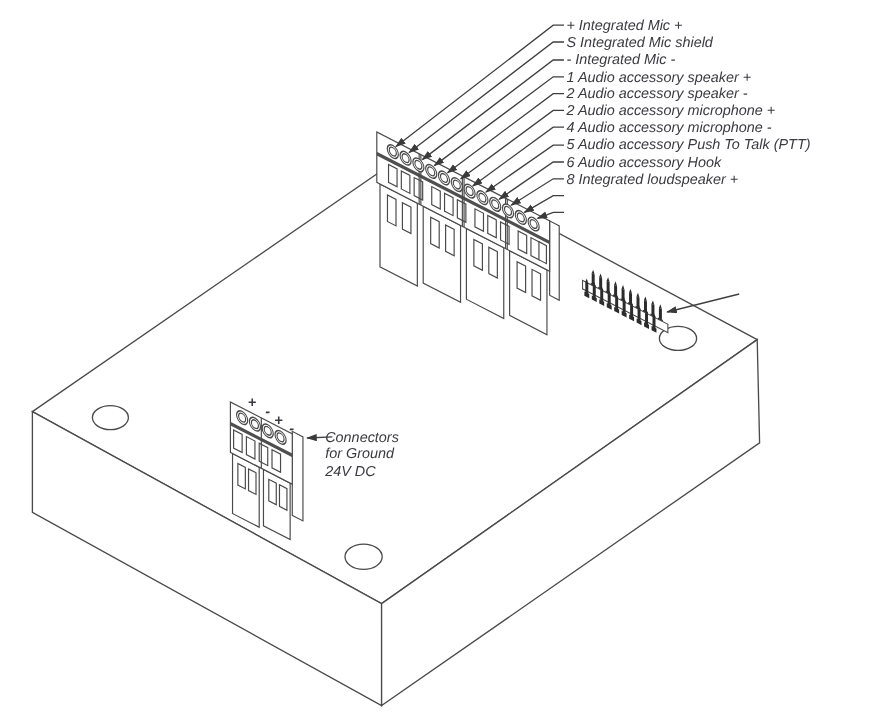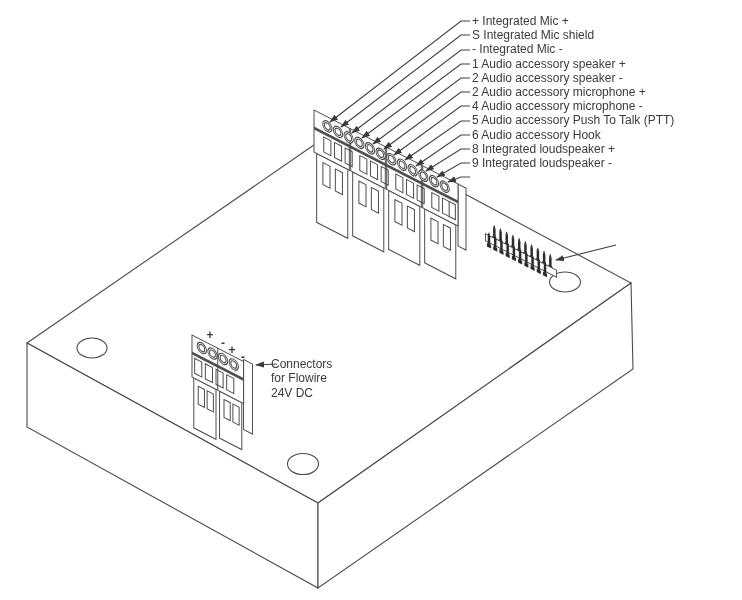--- a/index.html
+++ b/index.html
@@ -4,20 +4,21 @@
 <style>
   html, body { margin: 0; padding: 0; background: #ffffff; }
   .canvas {
     position: relative;
     width: 742px;
     height: 600px;
     background: #ffffff;
     font-family: "Liberation Sans", sans-serif;
     color: #3a3a40;
     overflow: hidden;
+    font-style: italic;
   }
   .canvas svg { position: absolute; left: 0; top: 0; }
   .label-block { position: absolute; font-size: 12px; line-height: 14.2px; white-space: nowrap; }
   .pin-labels { left: 472px; top: 14px; }
   .frontboard-callout { left: 618px; top: 239px; }
   .flowire-callout { left: 271px; top: 357px; line-height: 14.3px; }
   .polarity { position: absolute; font-size: 12px; font-weight: bold; transform: translate(-50%, -50%); }
   .p1 { left: 210px; top: 335px; }
   .m1 { left: 223px; top: 343px; }
   .p2 { left: 232px; top: 350px; }
@@ -191,27 +192,26 @@
     <div>+ Integrated Mic +</div>
     <div>S Integrated Mic shield</div>
     <div>- Integrated Mic -</div>
     <div>1 Audio accessory speaker +</div>
     <div>2 Audio accessory speaker -</div>
     <div>2 Audio accessory microphone +</div>
     <div>4 Audio accessory microphone -</div>
     <div>5 Audio accessory Push To Talk (PTT)</div>
     <div>6 Audio accessory Hook</div>
     <div>8 Integrated loudspeaker +</div>
-    <div>9 Integrated loudspeaker -</div>
   </div>
 
 
   <div class="label-block flowire-callout">
     <div>Connectors</div>
-    <div>for Flowire</div>
+    <div>for Ground</div>
     <div>24V DC</div>
   </div>
 
   <span class="polarity p1">+</span>
   <span class="polarity m1">-</span>
   <span class="polarity p2">+</span>
   <span class="polarity m2">-</span>
 
 </div>
 

